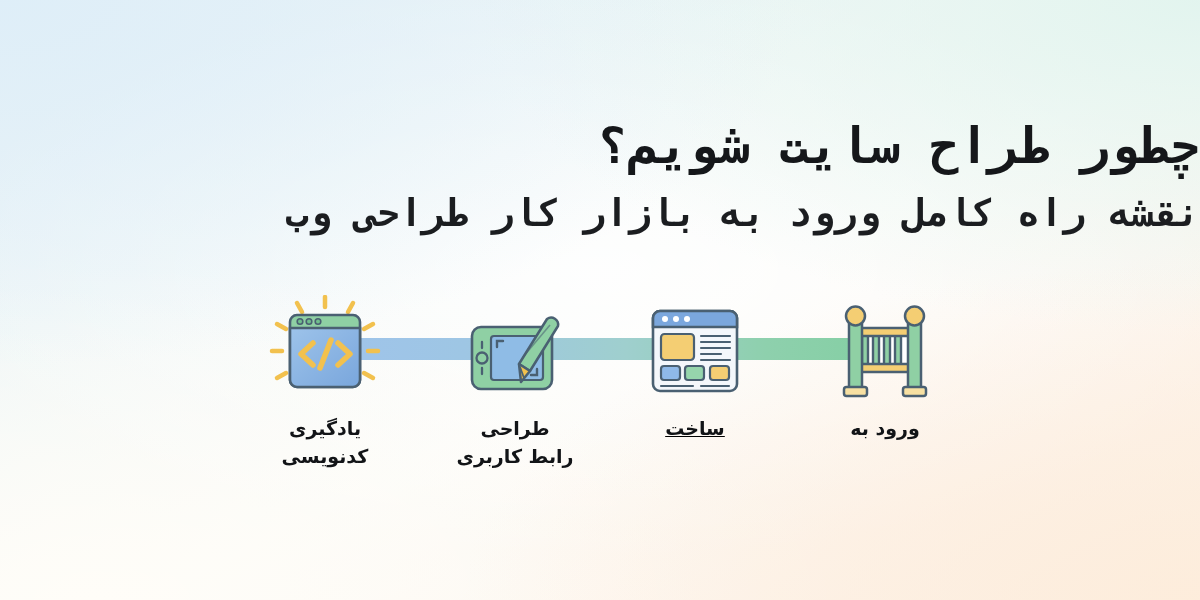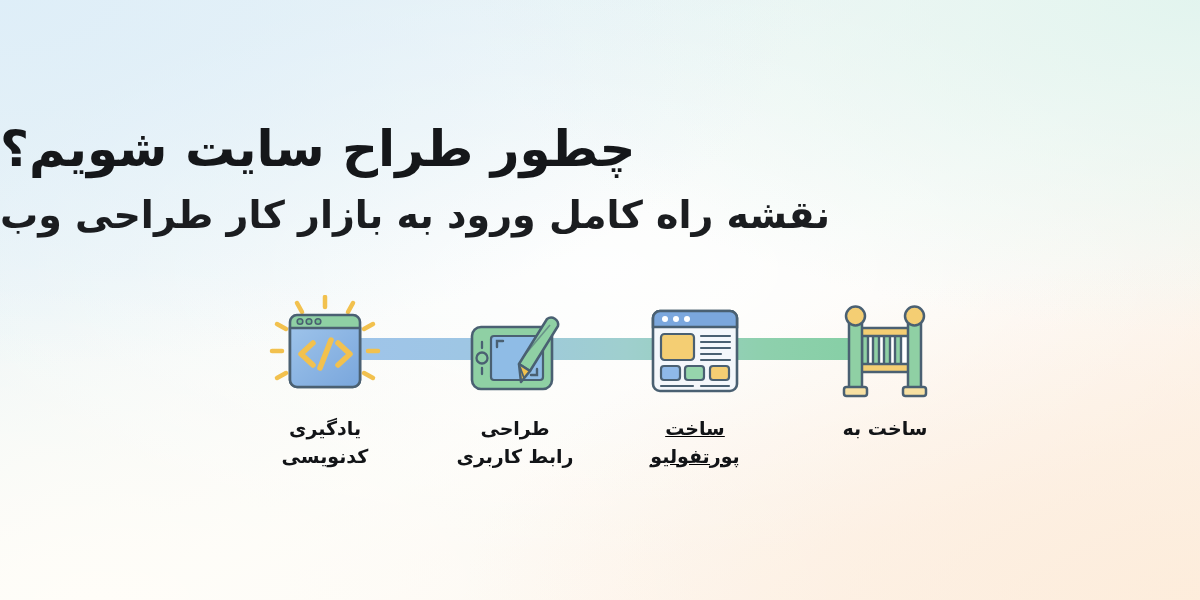--- a/index.html
+++ b/index.html
@@ -27,21 +27,22 @@
       radial-gradient(80% 70% at 50% 45%,    rgba(255,255,255,0.85) 0%, rgba(255,255,255,0) 70%),
       linear-gradient(152deg, #e7f1f8 0%, #eef6f7 28%, #fbfbf8 55%, #fdf4ec 80%, #fcf0e4 100%);
   }
 
   #content-layer { position:absolute; inset:0; }
 
   
   .heading-block {
     position:absolute;
     top:120px; left:0; right:0;
-    text-align:left;
+    text-align:right;
+    font-family:Liberation Mono, monospace;
   }
   .main-title {
     font-size:50px;
     font-weight:bold;
     color:#15171a;
     letter-spacing:-0.5px;
     line-height:1.18;
     direction:rtl;
   }
   .sub-title {
@@ -220,21 +221,20 @@
             <rect x="65" y="63" width="19" height="14" rx="3" fill="#f4ce73"></rect>
           </g>
           <g stroke="#4a6072" stroke-width="2.1" stroke-linecap="round">
             <line x1="16" y1="83" x2="48" y2="83"></line>
             <line x1="56" y1="83" x2="84" y2="83"></line>
           </g>
         </svg>
       </div>
       <div class="step-label">
         <span>ساخت</span>
-        <span>پورتفولیو</span>
       </div>
     </div>
 
     <div class="step step-4">
       <div class="icon-wrap">
         <svg width="108" height="98" viewBox="0 0 108 98">
           <g>
             <rect x="28" y="29" width="52" height="39" fill="#ffffff" stroke="none"></rect>
             <g stroke="#4a6072" stroke-width="2.4" fill="#8fd0a4">
               <rect x="31" y="32" width="6" height="33"></rect>
@@ -251,18 +251,18 @@
             <rect x="13" y="85" width="23" height="9" rx="2.5" fill="#f7e0a2" stroke="#4a6072" stroke-width="2.5"></rect>
           </g>
           <g>
             <rect x="77" y="18" width="13" height="70" rx="3" fill="#8fd0a4" stroke="#4a6072" stroke-width="2.5"></rect>
             <circle cx="83.5" cy="14" r="9.5" fill="#f4ce73" stroke="#4a6072" stroke-width="2.5"></circle>
             <rect x="72" y="85" width="23" height="9" rx="2.5" fill="#f7e0a2" stroke="#4a6072" stroke-width="2.5"></rect>
           </g>
         </svg>
       </div>
       <div class="step-label">
-        <span>ساخت به</span>
+        <span>ورود به</span>
       </div>
     </div>
 
   </div>
 </div>
 
 </body></html>

